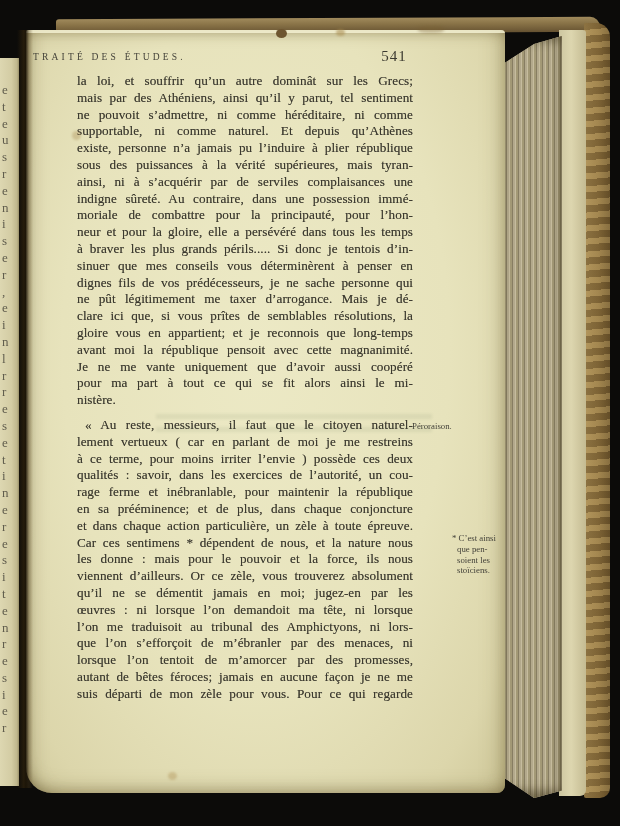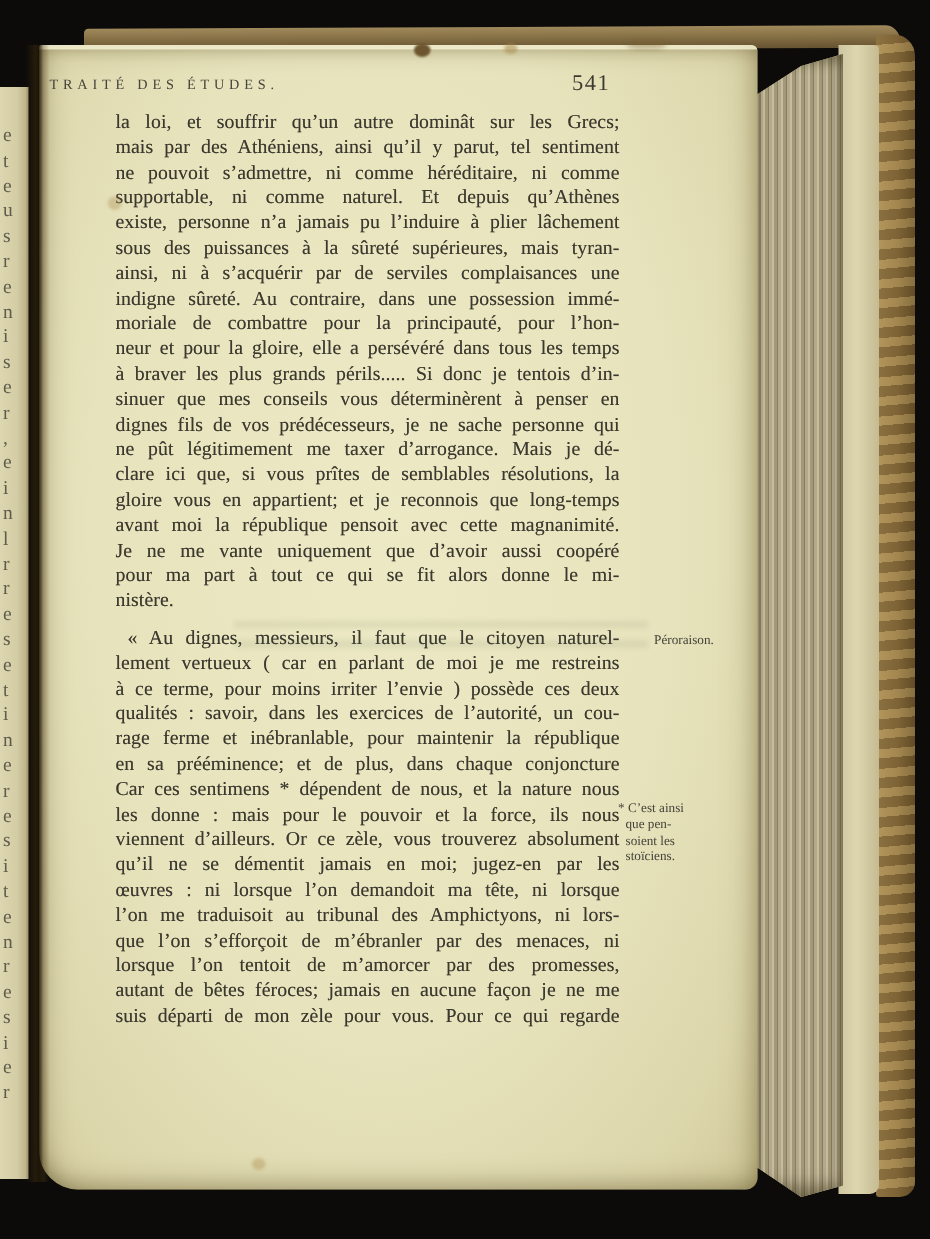--- a/index.html
+++ b/index.html
@@ -55,22 +55,22 @@
   .text-block{position:absolute;left:7px;top:43px;width:380px;overflow:hidden;
     color:#3b392f;font-size:13.2px;line-height:16.8px;}
   .paragraph{margin:0;}
   .paragraph + .paragraph{margin-top:8px;}
   .text-line{white-space:nowrap;text-align:justify;text-align-last:justify;
     height:16.8px;overflow:hidden;letter-spacing:.05px;
     text-shadow:0 0 .4px rgba(55,52,42,.55);margin-left:44px;}
 
   .margin-note{position:absolute;left:386px;width:88px;color:#44423a;
     font-size:8.8px;line-height:10.8px;}
-  .note-peroraison{top:391px;text-align:center;}
-  .note-stoiciens{top:503px;}
+  .note-peroraison{top:391px;}
+  .note-stoiciens{top:503px;margin-left:40px;}
   .margin-note .mn-line{white-space:nowrap;}
 
   
   .spot{position:absolute;border-radius:50%;}
   .sp1{left:276px;top:29px;width:11px;height:9px;background:#6d5530;filter:blur(.6px);z-index:6;}
   .sp2{left:336px;top:29px;width:9px;height:7px;background:rgba(170,140,80,.55);filter:blur(1px);z-index:6;}
   .sp3{left:46px;top:101px;width:9px;height:9px;background:rgba(165,135,75,.35);filter:blur(1.2px);z-index:6;}
   .sp4{left:142px;top:742px;width:9px;height:8px;background:rgba(175,145,85,.4);filter:blur(1.2px);z-index:6;}
   .sp7{left:418px;top:26px;width:26px;height:7px;background:rgba(120,95,50,.35);filter:blur(1.6px);z-index:6;border-radius:40%;}
   .bleed{position:absolute;left:130px;top:384px;width:276px;height:26px;opacity:.1;
@@ -137,44 +137,45 @@
 
     <div class="running-header">TRAITÉ DES ÉTUDES.</div>
     <div class="page-number">541</div>
 
     <div class="text-block" id="text-block">
         <div class="paragraph">
           <div class="text-line">la loi, et souffrir qu’un autre dominât sur les Grecs;</div>
           <div class="text-line">mais par des Athéniens, ainsi qu’il y parut, tel sentiment</div>
           <div class="text-line">ne pouvoit s’admettre, ni comme héréditaire, ni comme</div>
           <div class="text-line">supportable, ni comme naturel. Et depuis qu’Athènes</div>
-          <div class="text-line">existe, personne n’a jamais pu l’induire à plier lâchement</div>
-          <div class="text-line">sous des puissances à la sûreté supérieures, mais tyran-</div>
+          <div class="text-line">existe, personne n’a jamais pu l’induire à plier république</div>
+          <div class="text-line">sous des puissances à la vérité supérieures, mais tyran-</div>
           <div class="text-line">ainsi, ni à s’acquérir par de serviles complaisances une</div>
           <div class="text-line">indigne sûreté. Au contraire, dans une possession immé-</div>
           <div class="text-line">moriale de combattre pour la principauté, pour l’hon-</div>
           <div class="text-line">neur et pour la gloire, elle a persévéré dans tous les temps</div>
           <div class="text-line">à braver les plus grands périls..... Si donc je tentois d’in-</div>
           <div class="text-line">sinuer que mes conseils vous déterminèrent à penser en</div>
           <div class="text-line">dignes fils de vos prédécesseurs, je ne sache personne qui</div>
           <div class="text-line">ne pût légitimement me taxer d’arrogance. Mais je dé-</div>
           <div class="text-line">clare ici que, si vous prîtes de semblables résolutions, la</div>
           <div class="text-line">gloire vous en appartient; et je reconnois que long-temps</div>
           <div class="text-line">avant moi la république pensoit avec cette magnanimité.</div>
           <div class="text-line">Je ne me vante uniquement que d’avoir aussi coopéré</div>
-          <div class="text-line">pour ma part à tout ce qui se fit alors donne le mi-</div>
+          <div class="text-line">pour ma part à tout ce qui se fit alors ainsi le mi-</div>
           <div class="text-line" style="text-align-last: left;">nistère.</div>
         </div>
         <div class="paragraph">
-          <div class="text-line" style="text-indent: 8px;">« Au dignes, messieurs, il faut que le citoyen naturel-</div>
+          <div class="text-line" style="text-indent: 8px;">« Au reste, messieurs, il faut que le citoyen naturel-</div>
           <div class="text-line">lement vertueux ( car en parlant de moi je me restreins</div>
           <div class="text-line">à ce terme, pour moins irriter l’envie ) possède ces deux</div>
           <div class="text-line">qualités : savoir, dans les exercices de l’autorité, un cou-</div>
           <div class="text-line">rage ferme et inébranlable, pour maintenir la république</div>
           <div class="text-line">en sa prééminence; et de plus, dans chaque conjoncture</div>
+          <div class="text-line">et dans chaque action particulière, un zèle à toute épreuve.</div>
           <div class="text-line">Car ces sentimens * dépendent de nous, et la nature nous</div>
           <div class="text-line">les donne : mais pour le pouvoir et la force, ils nous</div>
           <div class="text-line">viennent d’ailleurs. Or ce zèle, vous trouverez absolument</div>
           <div class="text-line">qu’il ne se démentit jamais en moi; jugez-en par les</div>
           <div class="text-line">œuvres : ni lorsque l’on demandoit ma tête, ni lorsque</div>
           <div class="text-line">l’on me traduisoit au tribunal des Amphictyons, ni lors-</div>
           <div class="text-line">que l’on s’efforçoit de m’ébranler par des menaces, ni</div>
           <div class="text-line">lorsque l’on tentoit de m’amorcer par des promesses,</div>
           <div class="text-line">autant de bêtes féroces; jamais en aucune façon je ne me</div>
           <div class="text-line">suis départi de mon zèle pour vous. Pour ce qui regarde</div>

